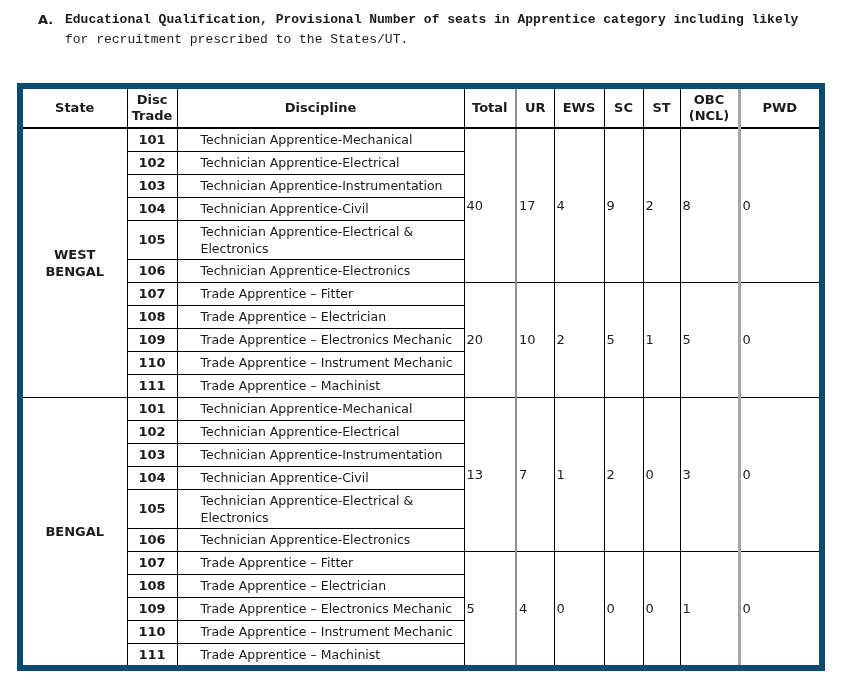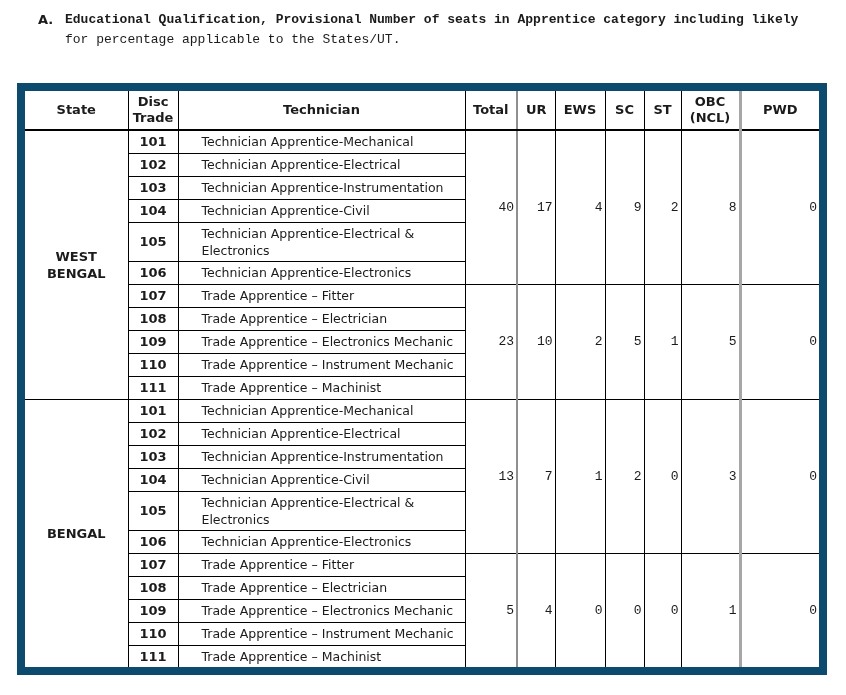--- a/index.html
+++ b/index.html
@@ -33,21 +33,21 @@
     line-height: 20px;
   }
   .h-line { display: block; white-space: nowrap; font-family: Liberation Mono, monospace; }
   .h-line b { font-weight: bold; }
 
   
   table.seats {
     border-collapse: collapse;
     table-layout: fixed;
     margin: 33px 0 0 17px;
-    border: 8px solid #0c4a6e;
+    border: 6px solid #0c4a6e;
   }
   table.seats th,
   table.seats td {
     border: 1px solid #000;
     overflow: hidden;
     vertical-align: middle;
   }
   table.seats thead th {
     border-bottom: 2px solid #000;
     height: 38px;
@@ -74,58 +74,57 @@
     padding: 0 2px;
   }
   .disc-cell {
     font-size: 12.5px;
     text-align: left;
     padding: 2px 6px 2px 23px;
     line-height: 17px;
   }
   .num-cell {
     font-size: 13px;
-    text-align: right;
+    text-align: left;
     padding: 0 2px;
-    font-family: Liberation Mono, monospace;
   }
 
   
   table.seats .col-ur  { border-left: 2px solid #8f8f8f; }
   table.seats .col-pwd { border-left: 3px solid #a6a6a6; }
 </style>
 </head>
 <body>
 
 <div class="heading">
   <span class="h-label">A.</span>
   <p class="h-text">
     <span class="h-line"><b>Educational Qualification, Provisional Number of seats in Apprentice category including likely</b><span></span></span>
-    <span class="h-line"><b></b><span>for percentage applicable to the States/UT.</span></span>
+    <span class="h-line"><b></b><span>for recruitment prescribed to the States/UT.</span></span>
   </p>
 </div>
 
 <table class="seats">
   <colgroup id="seats-colgroup">
       <col style="width: 107px;">
       <col style="width: 50px;">
       <col style="width: 287px;">
       <col style="width: 52px;">
       <col style="width: 38px;">
       <col style="width: 50px;">
       <col style="width: 39px;">
       <col style="width: 37px;">
       <col style="width: 59px;">
       <col style="width: 83px;">
     </colgroup>
   <thead>
     <tr id="header-row">
         <th class="col-state">State</th>
         <th class="col-code">Disc Trade</th>
-        <th class="col-discipline">Technician</th>
+        <th class="col-discipline">Discipline</th>
         <th class="col-total">Total</th>
         <th class="col-ur">UR</th>
         <th class="col-ews">EWS</th>
         <th class="col-sc">SC</th>
         <th class="col-st">ST</th>
         <th class="col-obc">OBC (NCL)</th>
         <th class="col-pwd">PWD</th>
       </tr>
   </thead>
   <tbody id="table-body">
@@ -157,21 +156,21 @@
         <td class="code-cell col-code">105</td>
         <td class="disc-cell col-discipline">Technician Apprentice-Electrical &amp; Electronics</td>
       </tr>
       <tr>
         <td class="code-cell col-code">106</td>
         <td class="disc-cell col-discipline">Technician Apprentice-Electronics</td>
       </tr>
       <tr>
         <td class="code-cell col-code">107</td>
         <td class="disc-cell col-discipline">Trade Apprentice – Fitter</td>
-        <td rowspan="5" class="num-cell col-total">23</td>
+        <td rowspan="5" class="num-cell col-total">20</td>
         <td rowspan="5" class="num-cell col-ur">10</td>
         <td rowspan="5" class="num-cell col-ews">2</td>
         <td rowspan="5" class="num-cell col-sc">5</td>
         <td rowspan="5" class="num-cell col-st">1</td>
         <td rowspan="5" class="num-cell col-obc">5</td>
         <td rowspan="5" class="num-cell col-pwd">0</td>
       </tr>
       <tr>
         <td class="code-cell col-code">108</td>
         <td class="disc-cell col-discipline">Trade Apprentice – Electrician</td>

